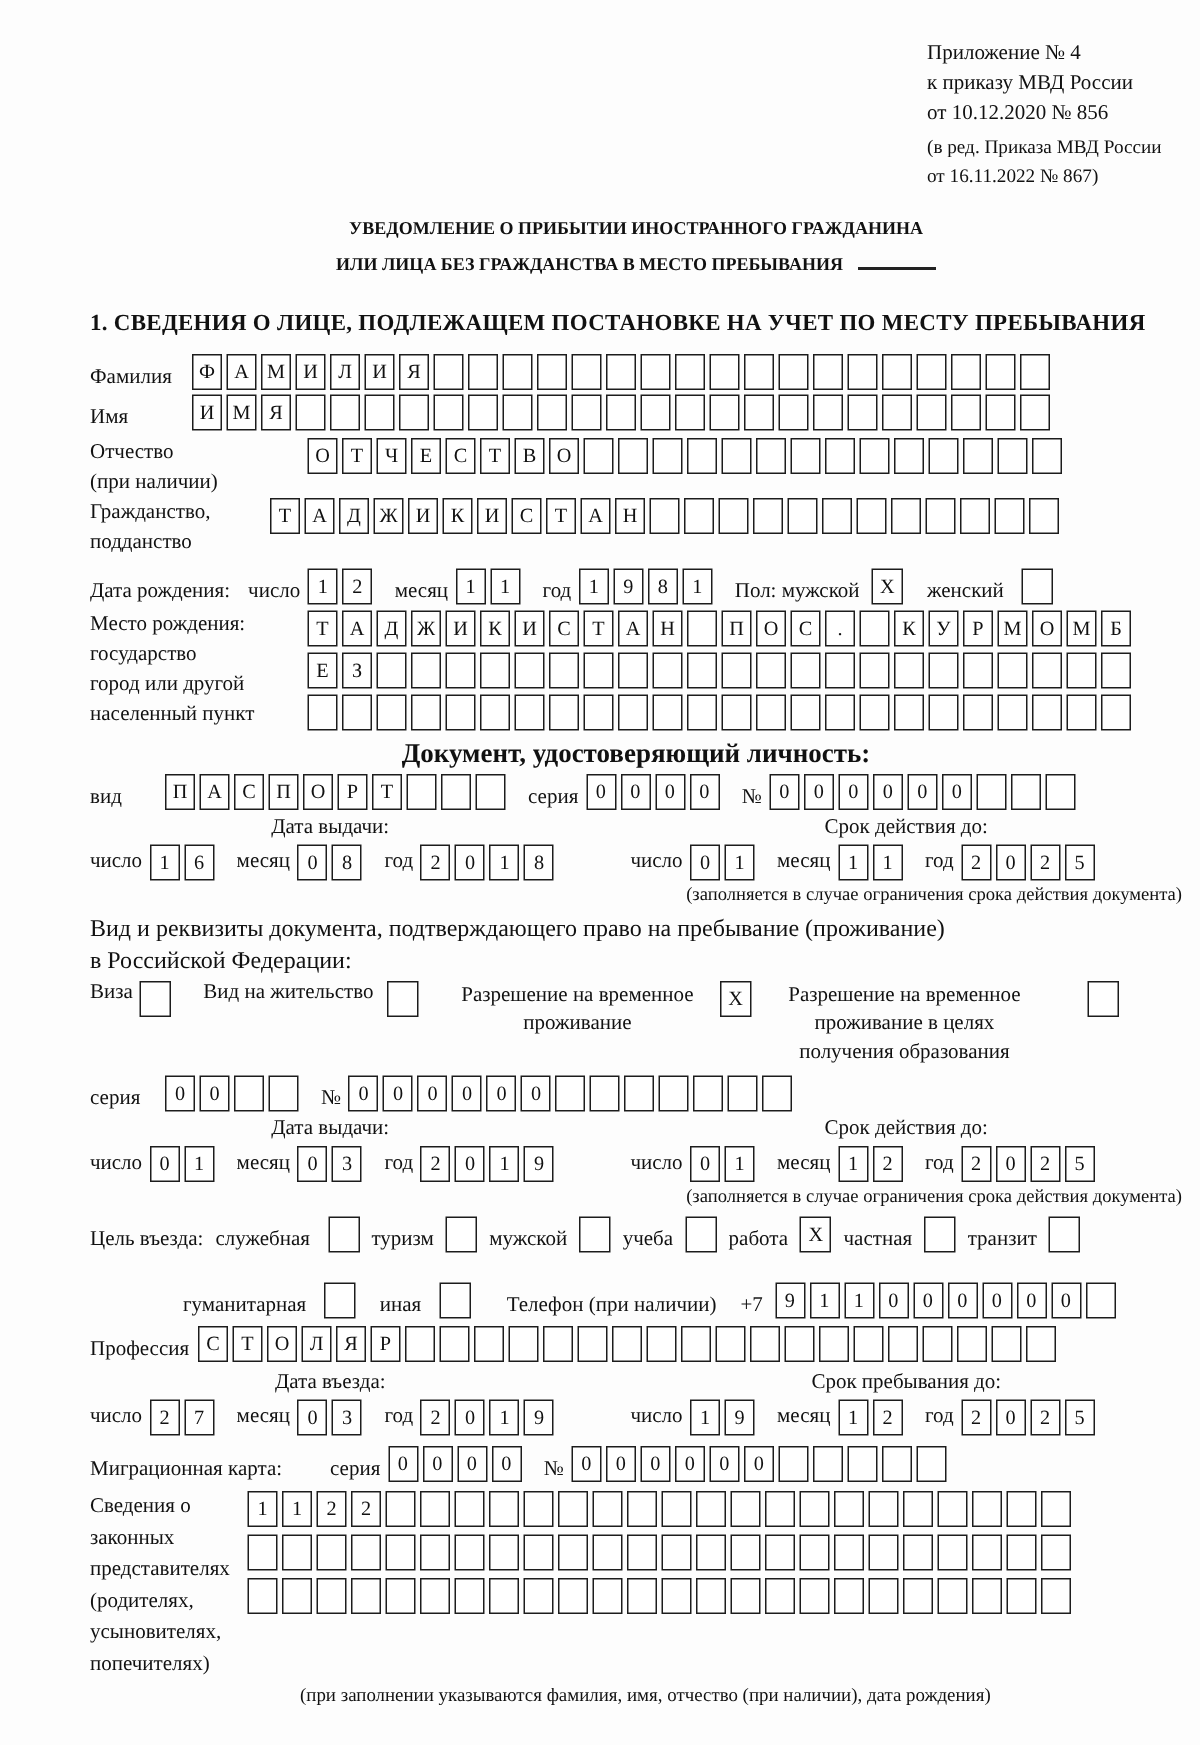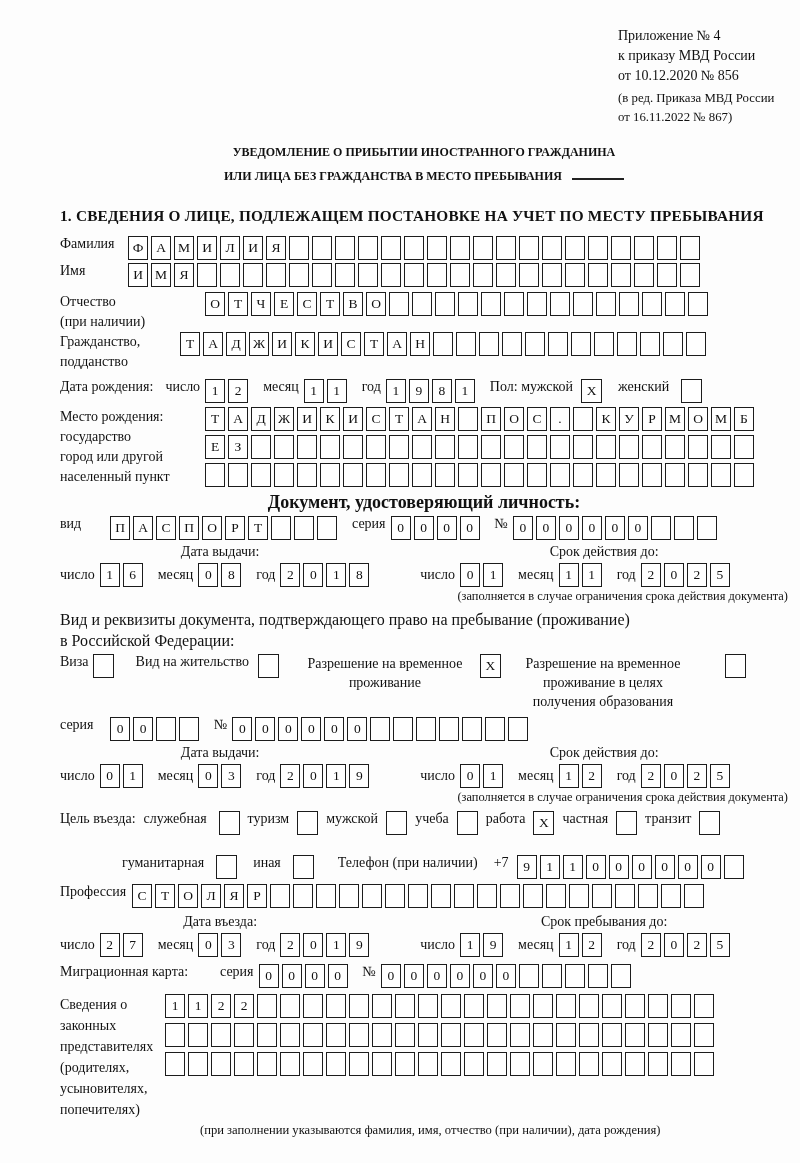--- a/index.html
+++ b/index.html
@@ -10,21 +10,21 @@
   .page{box-sizing:border-box;width:800px;height:1163px;padding:26px 12px 0 60px;}
   
   .hdr{margin-left:558px;font-size:14px;line-height:20px;}
   .hdr-small{margin-top:3px;font-size:12.8px;line-height:19px;}
   .forma{text-align:right;padding-right:28px;font-weight:bold;font-size:15.5px;margin-top:12px;letter-spacing:.4px;}
   
   .title{text-align:center;font-weight:bold;font-size:12px;line-height:23px;margin-top:14px;}
   .blank{display:inline-block;width:52px;height:14px;border-bottom:2px solid #222;margin-left:10px;}
   .sect{font-weight:bold;font-size:15.3px;margin-top:19px;letter-spacing:.2px;}
   
-  .frow{display:flex;align-items:flex-start;margin-top:3px;font-size:14px;}
+  .frow{display:flex;align-items:flex-end;margin-top:3px;font-size:14px;}
   .topalign{align-items:flex-start;}
   .lbl{flex:none;font-size:14px;}
   .lbl2{flex:none;font-size:14px;line-height:20px;}
   .w68{width:68px;} .w50{width:50px;} .w120{width:120px;} .w145{width:145px;}
   
   .cells{display:inline-flex;flex:none;}
   .cell{flex:none;width:18px;height:22px;border:1.6px solid #1c1c1c;margin-right:3px;
         display:inline-flex;align-items:center;justify-content:center;
         font-size:13.5px;background:#fff;}
   .cb{flex:none;width:19px;height:22px;border:1.6px solid #1c1c1c;

